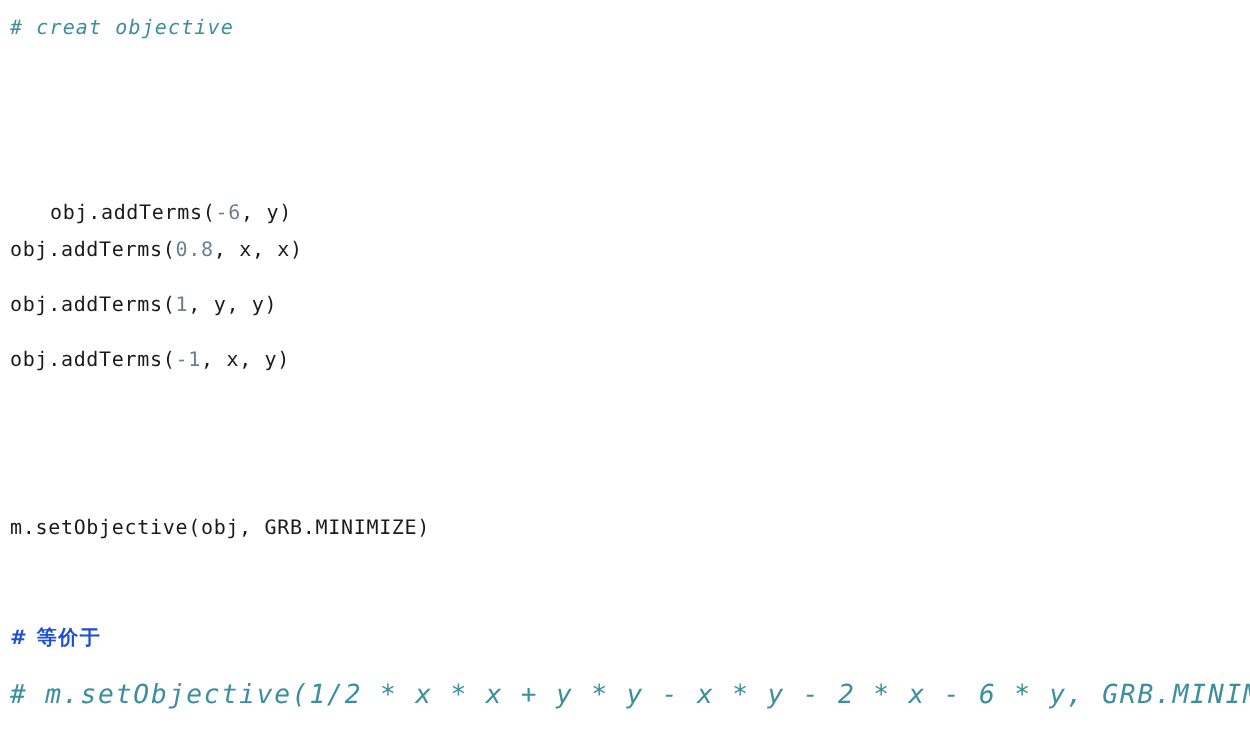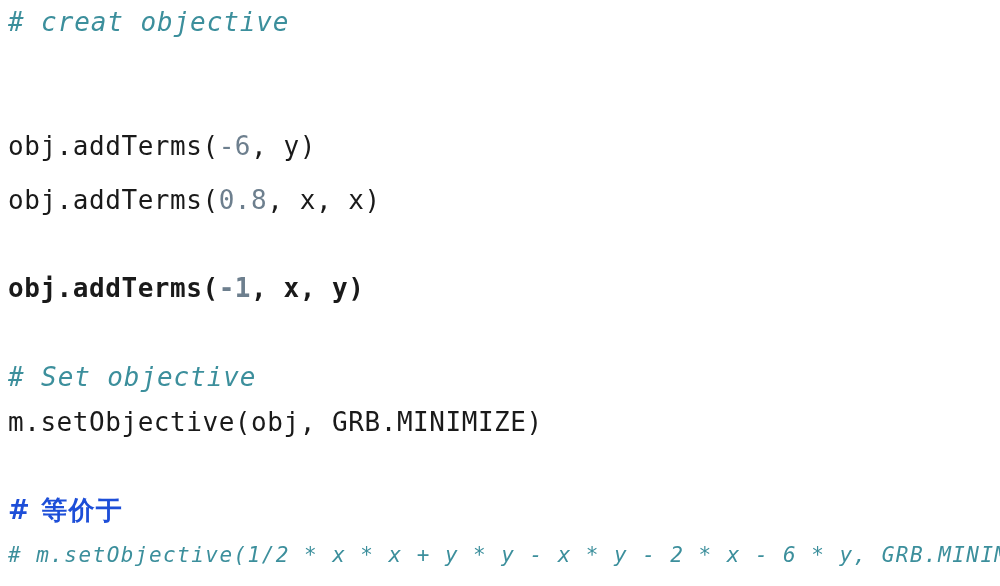--- a/index.html
+++ b/index.html
@@ -23,21 +23,21 @@
     padding: 0;
     box-sizing: border-box;
   }
 
   .code-line {
     position: absolute;
     left: 8px;
     height: 44.4px;
     line-height: 44.4px;
     white-space: pre;
-    font-size: 26px;
+    font-size: 16px;
     letter-spacing: 0.55px;
     color: #1a1a1a;
     font-family: "DejaVu Sans Mono", "Liberation Mono", monospace;
   }
 
   .code-line.blank {
     color: transparent;
   }
 
   
@@ -72,30 +72,30 @@
 </style>
 </head>
 <body>
 
 <div id="code-block">
 
   <div class="code-line comment" style="top:0px;"># creat objective</div>
 
 
 
-  <div class="code-line" style="top:124px;"><span class="tok">obj.addTerms(</span><span class="num">-6</span><span class="tok">, y)</span></div>
+  <div class="code-line" style="top:148px;margin-left:32px;"><span class="tok">obj.addTerms(</span><span class="num">-6</span><span class="tok">, y)</span></div>
 
   <div class="code-line" style="top:177.6px;"><span class="tok">obj.addTerms(</span><span class="num">0.8</span><span class="tok">, x, x)</span></div>
 
+  <div class="code-line" style="top:222px;"><span class="tok">obj.addTerms(</span><span class="num">1</span><span class="tok">, y, y)</span></div>
 
-  <div class="code-line" style="top:266.4px;font-weight:bold;"><span class="tok">obj.addTerms(</span><span class="num">-1</span><span class="tok">, x, y)</span></div>
+  <div class="code-line" style="top:266.4px;"><span class="tok">obj.addTerms(</span><span class="num">-1</span><span class="tok">, x, y)</span></div>
 
   <div class="code-line blank" style="top:310.8px;"></div>
 
-  <div class="code-line comment" style="top:355.2px;"># Set objective</div>
 
   <div class="code-line" style="top:399.6px;text-align:right;">m.setObjective(obj, GRB.MINIMIZE)</div>
 
   <div class="code-line blank" style="top:444px;"></div>
 
   <div class="code-line comment-cjk" style="top:488.4px;"># 等价于</div>
 
   <div class="code-line comment comment-wide" style="top:532.8px;"># m.setObjective(1/2 * x * x + y * y - x * y - 2 * x - 6 * y, GRB.MINIMIZE)</div>
 
 </div>

